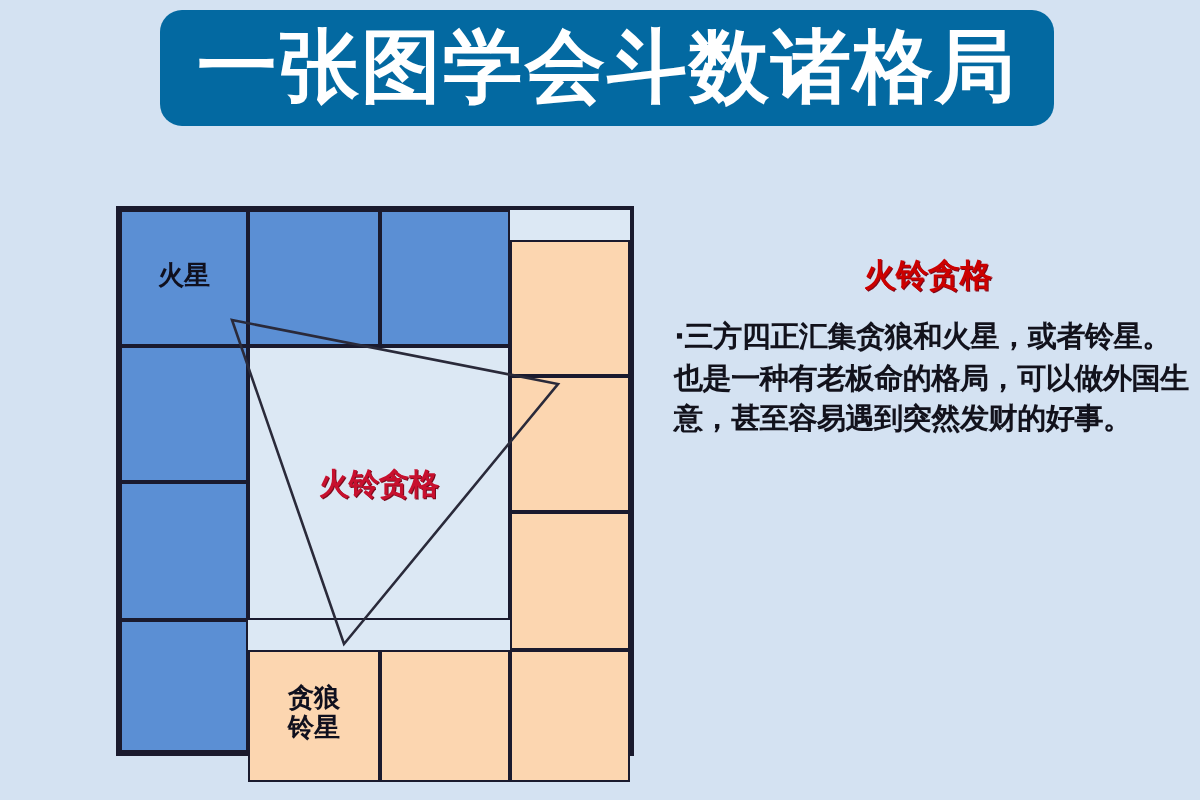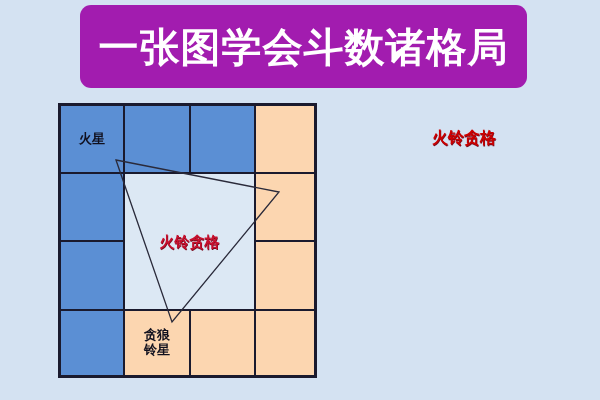--- a/index.html
+++ b/index.html
@@ -15,22 +15,22 @@
     font-family: "DejaVu Sans", "Liberation Sans", sans-serif;
     position: relative;
   }
 
   
   #title-banner {
     position: absolute;
     left: 80px;
     top: 5px;
     width: 447px;
-    height: 83px;
-    background: #a21caf;
+    height: 58px;
+    background: #0369a1;
     border-radius: 11px;
     display: flex;
     align-items: center;
     justify-content: center;
   }
   #title-text {
     color: #ffffff;
     font-size: 40px;
     font-weight: bold;
     letter-spacing: 1px;
@@ -50,21 +50,21 @@
   }
   .cell {
     position: absolute;
     border: 1.5px solid #1a1a2e;
     display: flex;
     align-items: center;
     justify-content: center;
     text-align: center;
   }
   .cell.blue  { background: #5b8fd4; }
-  .cell.peach { background: #fcd6b0; }
+  .cell.peach { background: #fcd6b0; margin-top: 15px; }
 
   .cell-label {
     font-size: 13px;
     font-weight: bold;
     color: #10101e;
     line-height: 1.15;
     white-space: pre-line;
   }
   .cell.tl .cell-label { align-self: center; }
 
@@ -181,13 +181,14 @@
     <span id="center-label">火铃贪格</span>
   </div>
 
   <svg id="triangle-overlay" viewBox="0 0 259 275" preserveAspectRatio="none">
     <polygon fill="none" stroke="#2a2a3a" stroke-width="1.3" points="56,55 219,87 112,217"></polygon>
   </svg>
 </div>
 
 <div id="text-panel">
   <div id="panel-heading">火铃贪格</div>
+  <p class="panel-para">·三方四正汇集贪狼和火星，或者铃星。也是一种有老板命的格局，可以做外国生意，甚至容易遇到突然发财的好事。</p>
 </div>
 
 </body></html>

